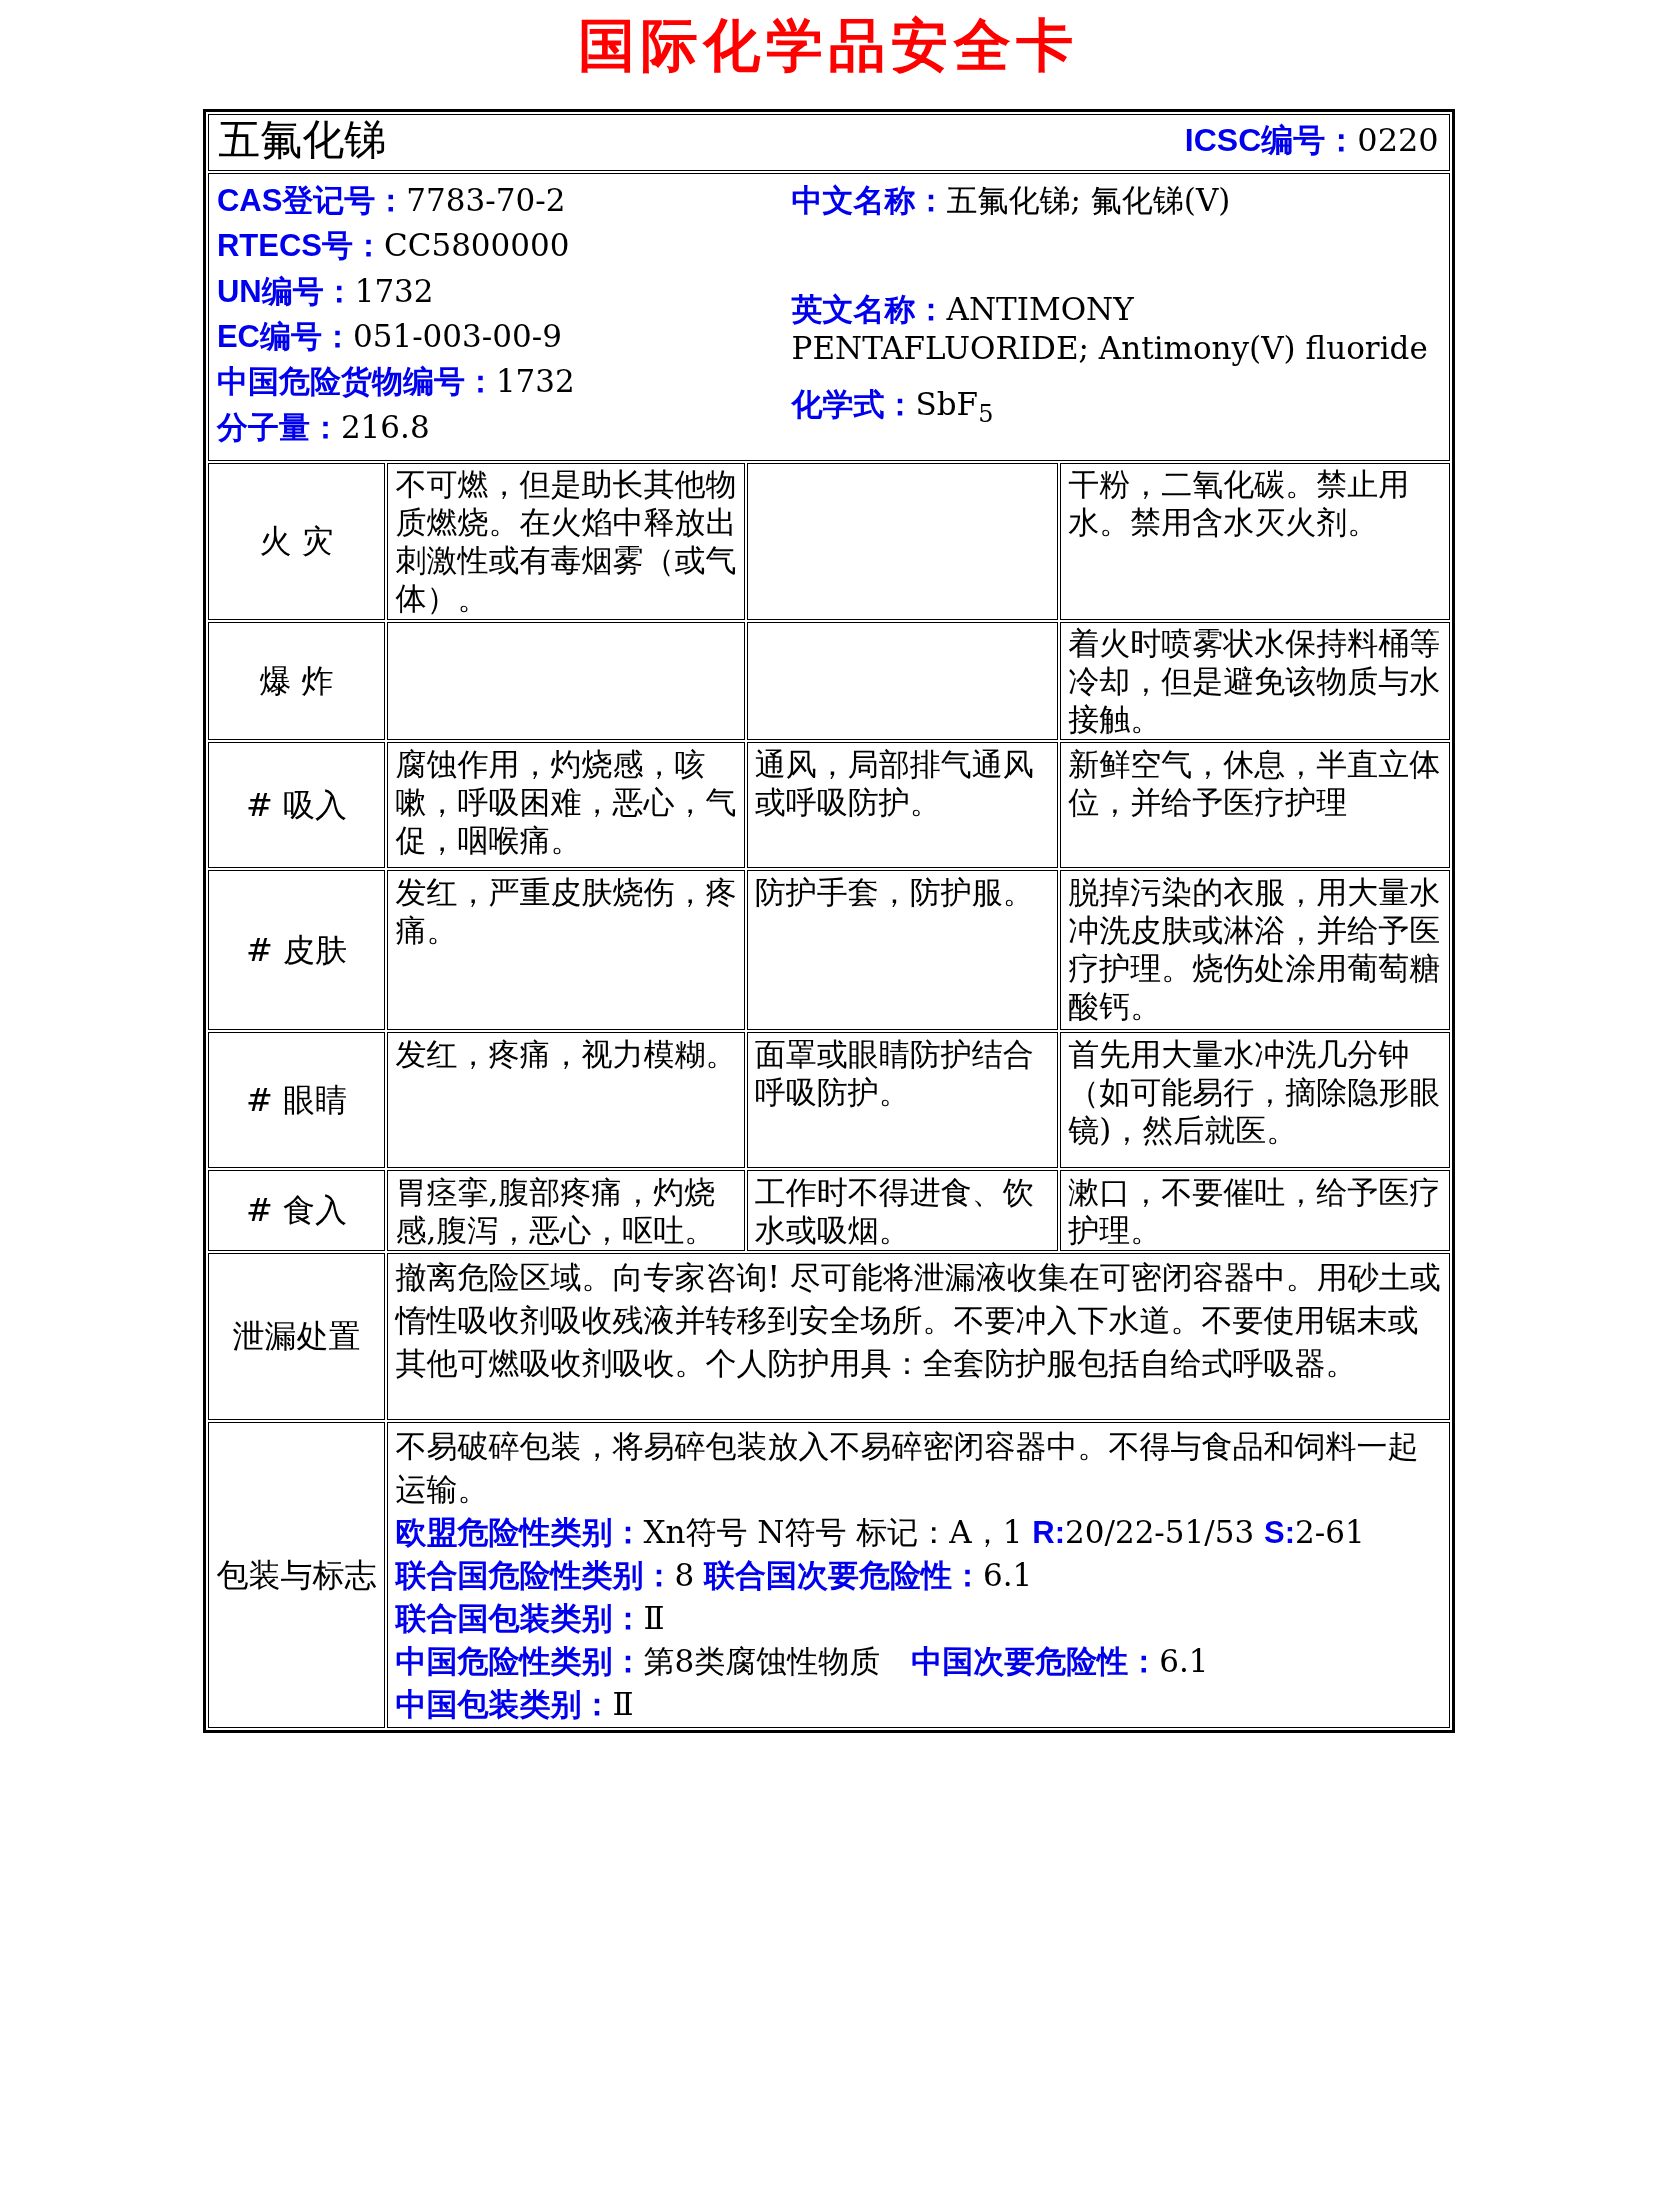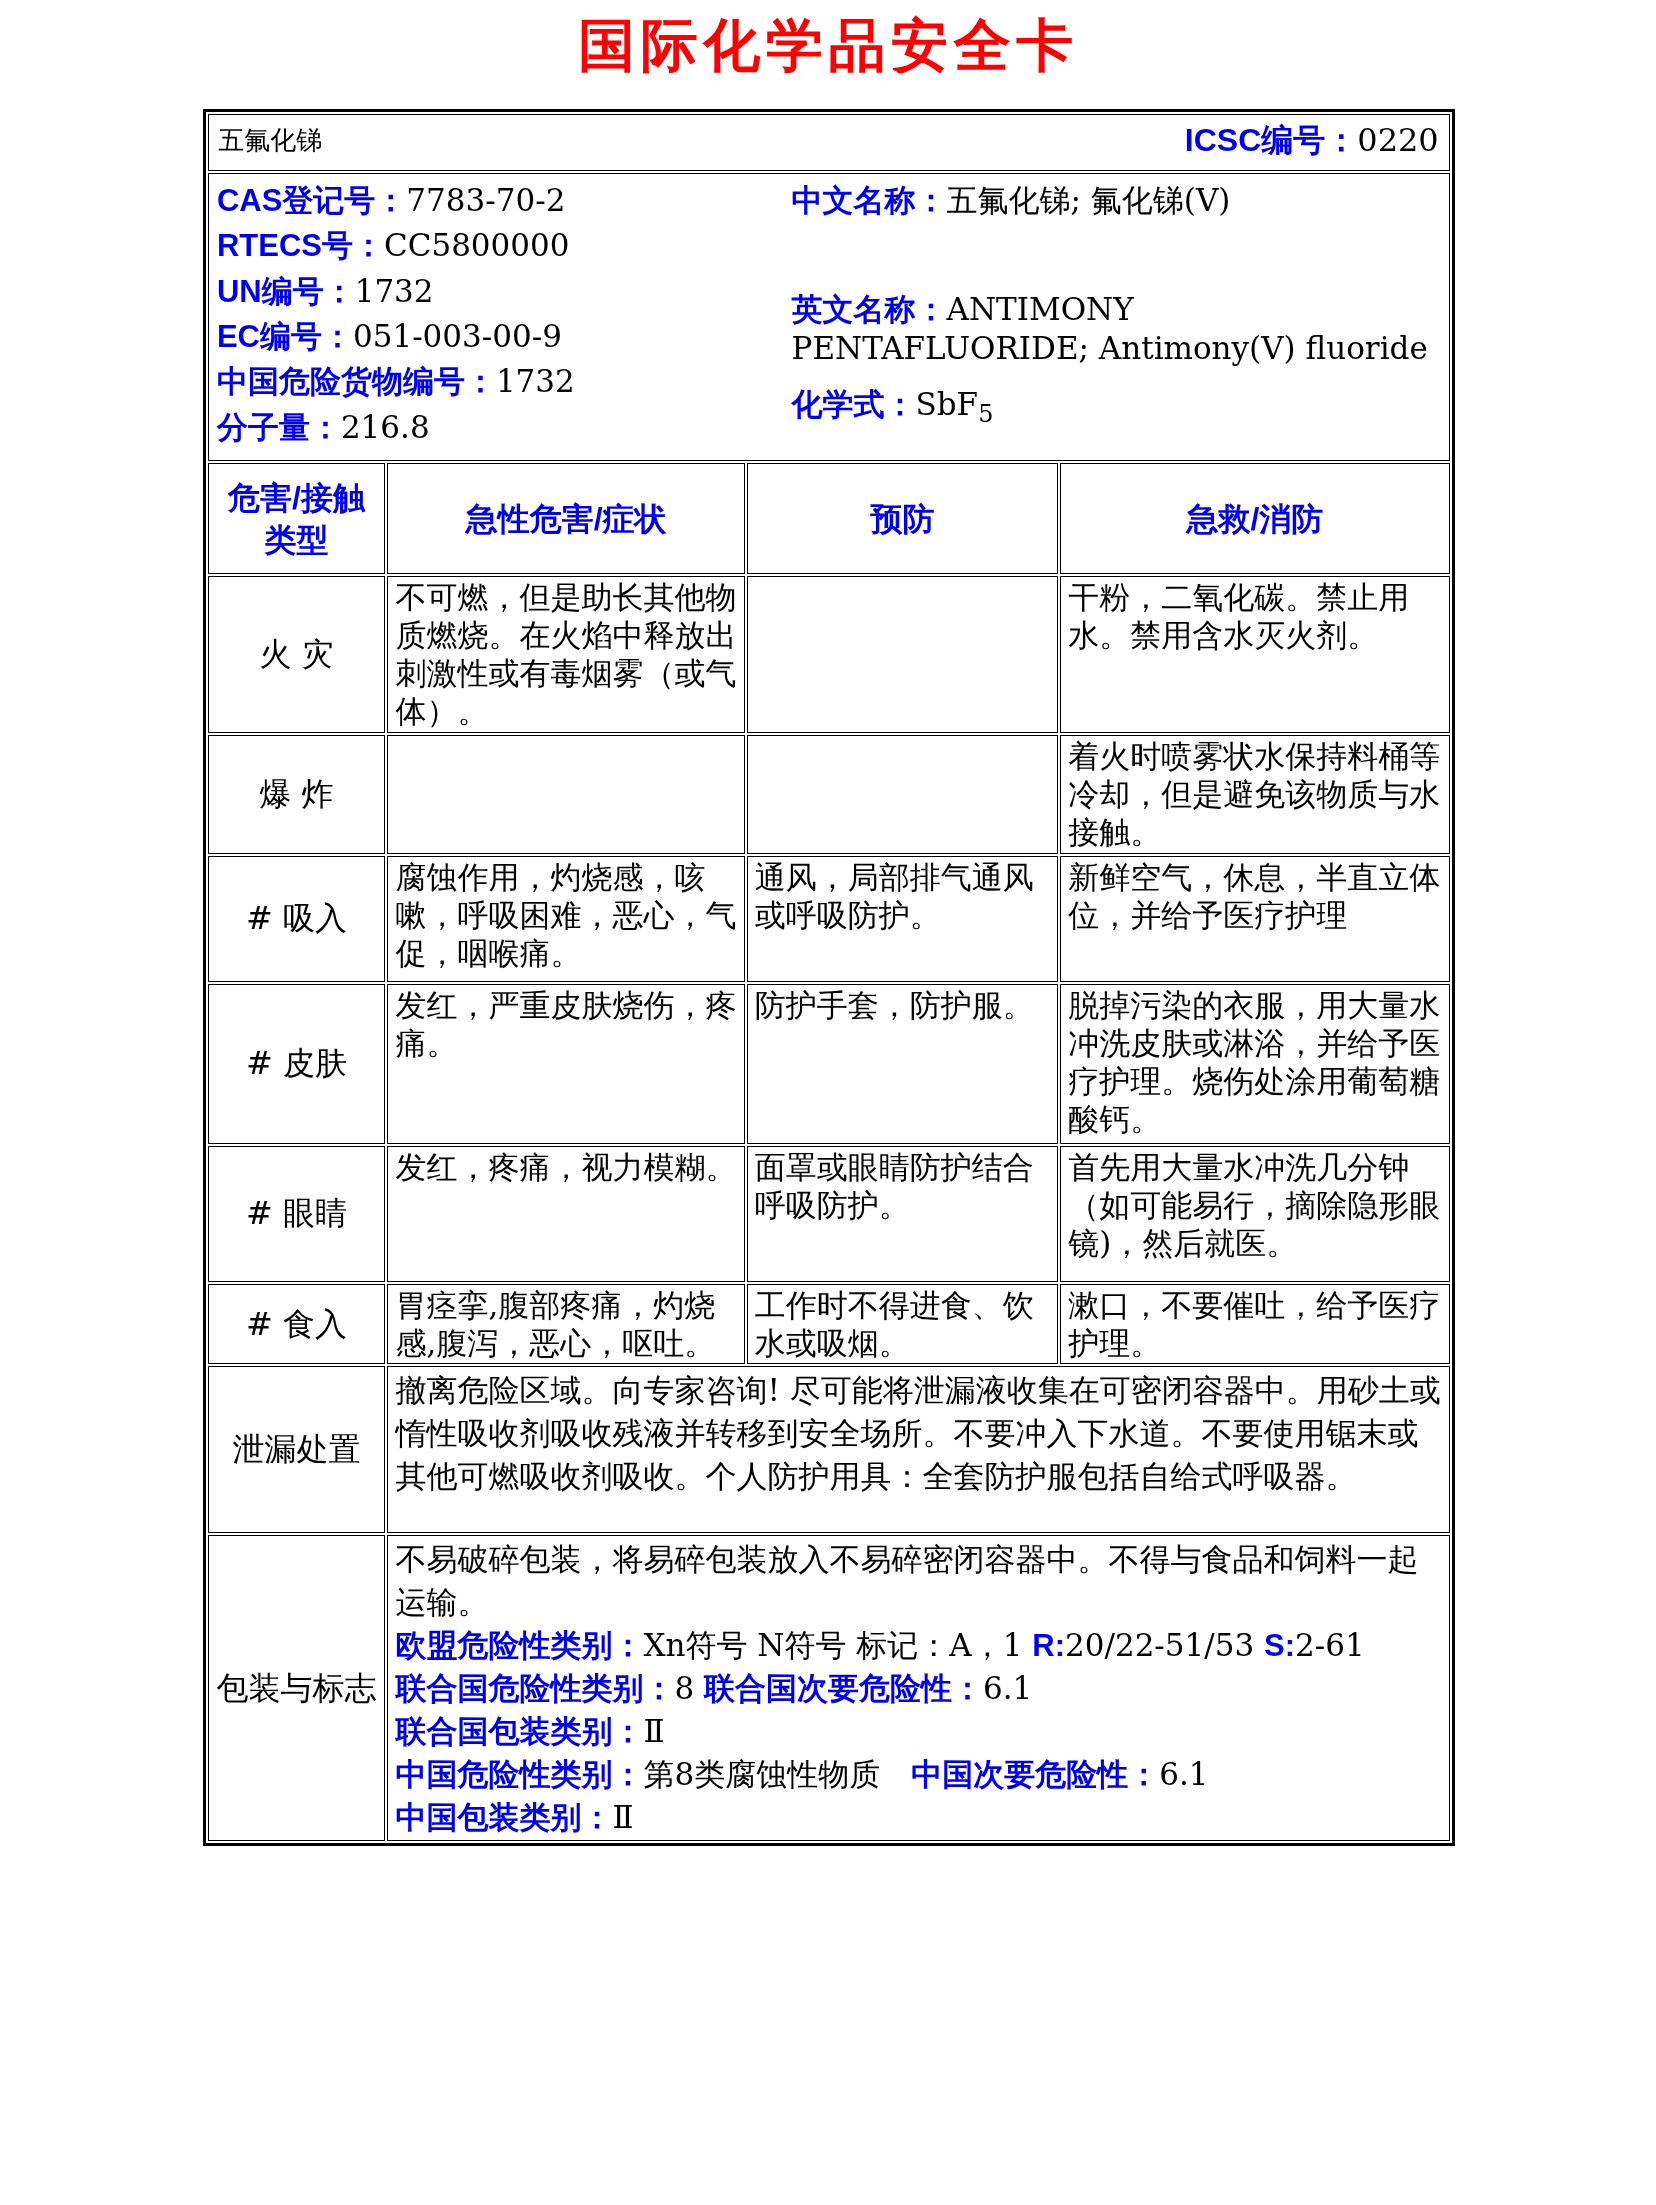--- a/index.html
+++ b/index.html
@@ -45,21 +45,21 @@
     font-size:32px;line-height:41px;
     white-space:pre-wrap;
   }
   td.colhead{
     text-align:center;vertical-align:middle;
     font-size:32px;line-height:42px;
     padding:12.6px 5.6px;
   }
   
   .headflex{display:flex;justify-content:space-between;align-items:flex-start;padding:4.2px 2.8px 9.8px 2.8px;}
-  .headflex .substance{font-size:26px;}
+  .headflex .substance{font-size:42px;}
   .headflex .icsc{font-size:32px;}
   .headflex .icsc .num{font-family:"DejaVu Serif","Liberation Serif",serif;font-weight:normal;color:var(--ink);}
   
   .idflex{display:flex;padding:5.6px 1.4px;gap:44px;}
   .id-left{width:45%;}
   .id-right{width:55%;}
   .id-line{margin-bottom:6.3px;white-space:nowrap;}
   .id-line .val{font-size:31px;}
   .id-right .cn{white-space:nowrap;}
   .id-right .en{margin-top:70px;}
@@ -109,26 +109,20 @@
         </div>
         <div class="id-right">
           <div class="cn"><span class="blue">中文名称：</span><span>五氟化锑; 氟化锑(V)</span></div>
           <div class="en"><span class="blue">英文名称：</span><span>ANTIMONY PENTAFLUORIDE; Antimony(V) fluoride</span></div>
           <div class="formula"><span class="blue">化学式：</span><span>SbF</span><sub class="f5">5</sub></div>
         </div>
       </div>
     </td>
   </tr>
 
-  <tr>
-    <td class="colhead blue">危害/接触类型</td>
-    <td class="colhead blue">急性危害/症状</td>
-    <td class="colhead blue">预防</td>
-    <td class="colhead blue">急救/消防</td>
-  </tr>
 
   <tr class="r-fire">
     <td class="lbl">火 灾</td>
     <td>不可燃，但是助长其他物质燃烧。在火焰中释放出刺激性或有毒烟雾（或气体）。</td>
     <td></td>
     <td>干粉，二氧化碳。禁止用水。禁用含水灭火剂。</td>
   </tr>
   <tr class="r-expl">
     <td class="lbl">爆 炸</td>
     <td></td>

